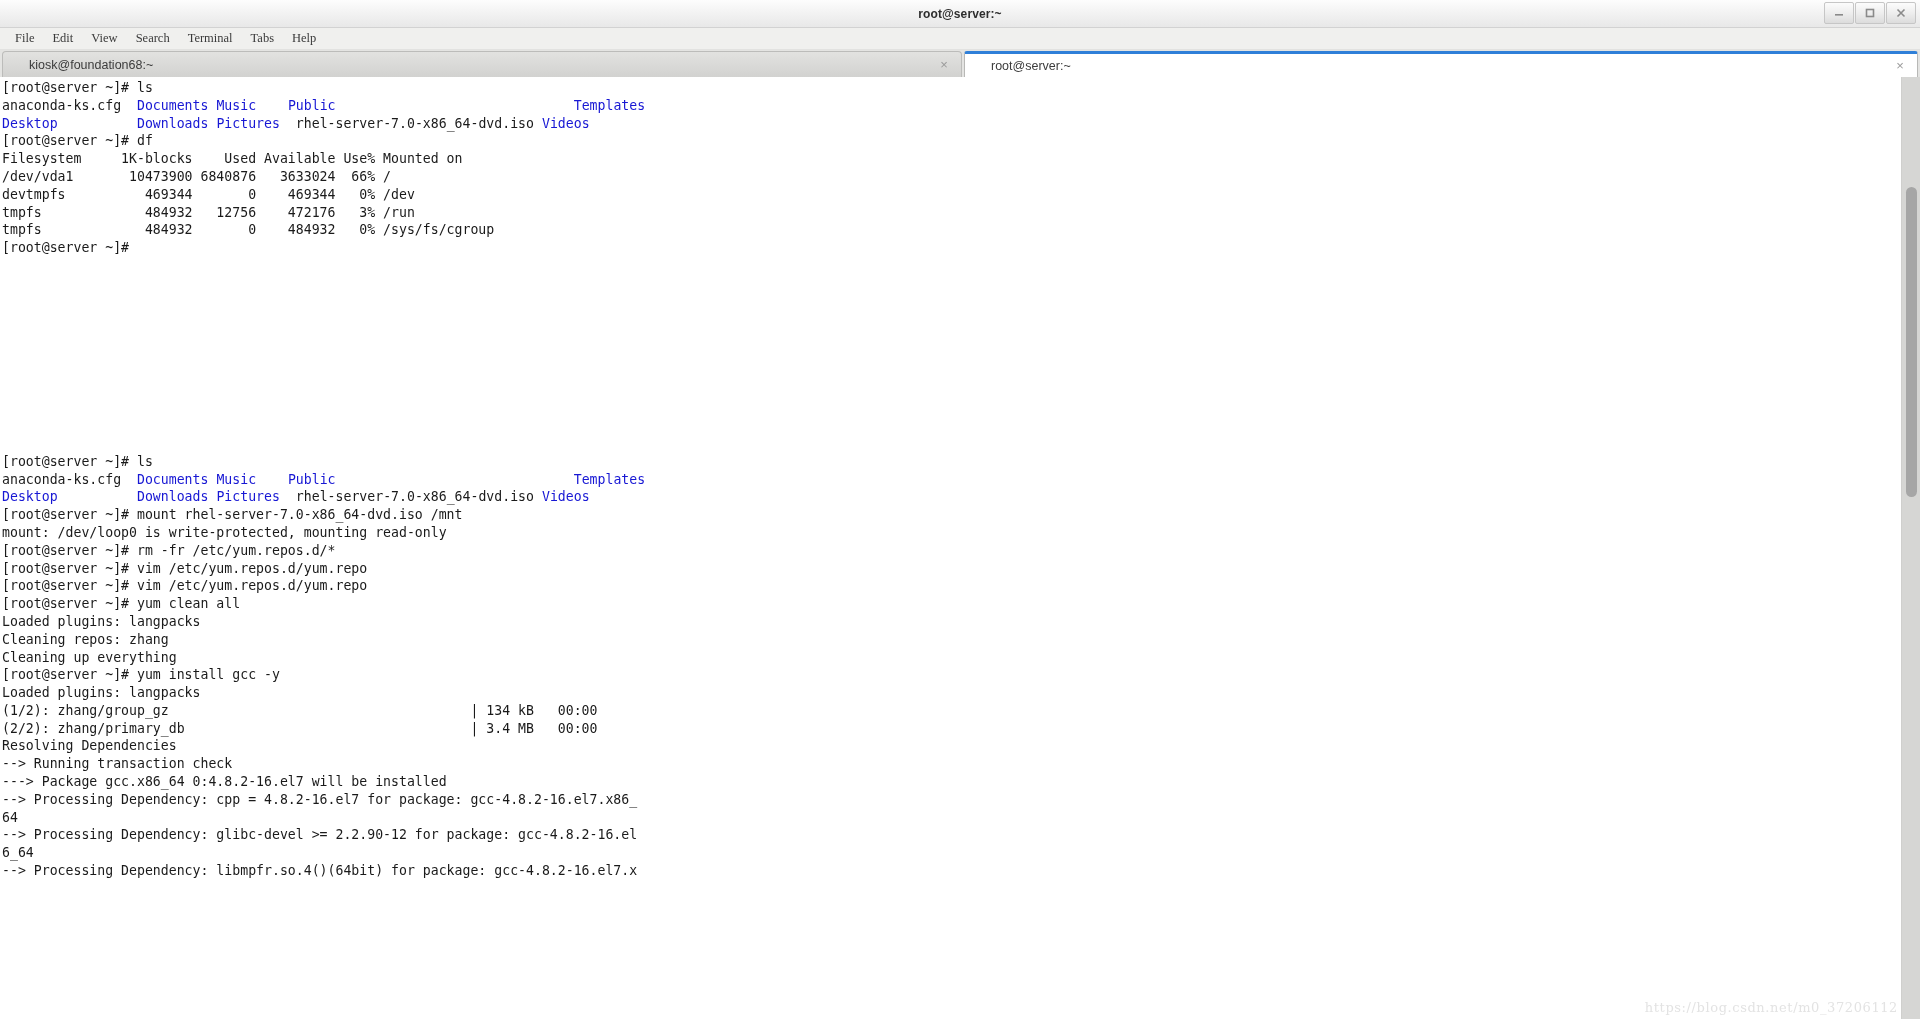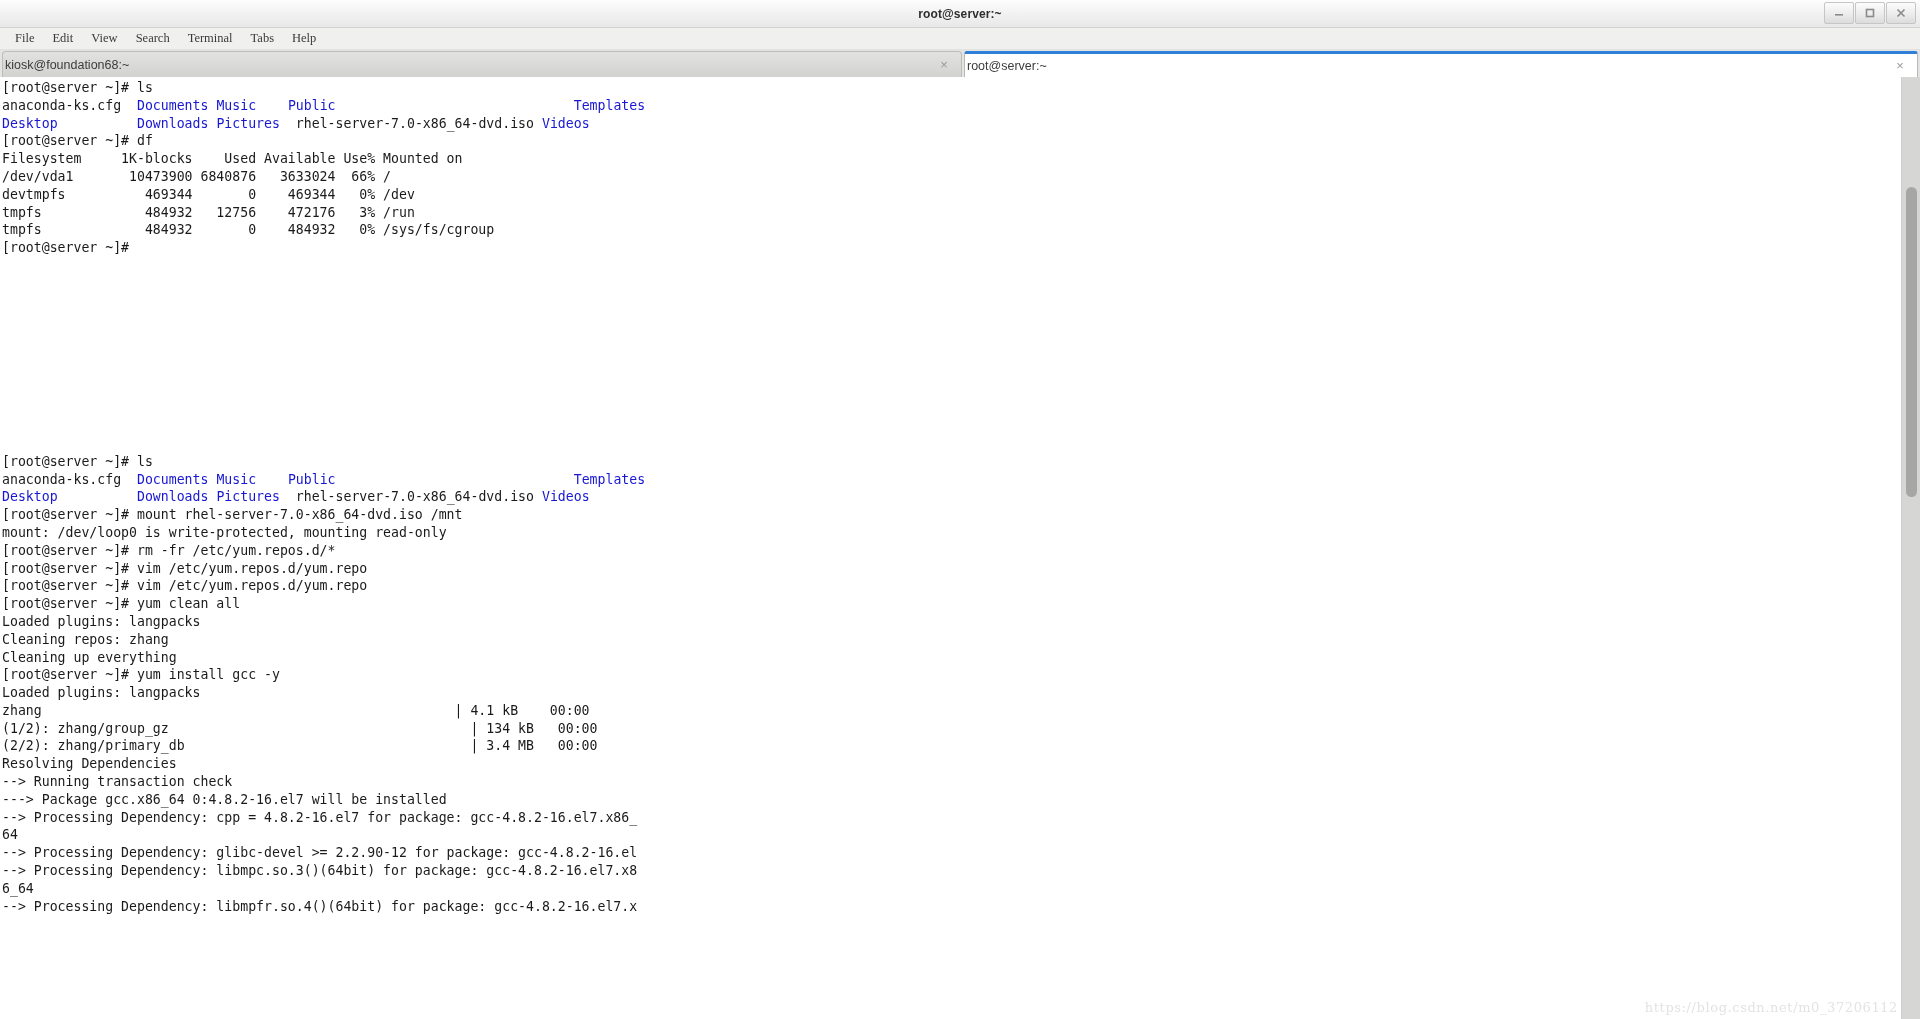--- a/index.html
+++ b/index.html
@@ -89,21 +89,21 @@
     display: flex;
     align-items: flex-end;
     padding: 0;
     position: relative;
   }
   .tab {
     position: relative;
     height: 26px;
     display: flex;
     align-items: center;
-    padding: 0 10px 0 2px;
+    padding: 0 10px 0 26px;
     font-size: 12.5px;
     color: #3c3c3c;
     cursor: pointer;
     user-select: none;
     overflow: hidden;
   }
   .tab.inactive {
     flex: 0 0 960px;
     background: linear-gradient(to bottom, #e2e2e0 0%, #d2d2d0 100%);
     border: 1px solid #bcbcba;
@@ -275,30 +275,28 @@
         <div class="term-line">mount: /dev/loop0 is write-protected, mounting read-only</div>
         <div class="term-line">[root@server ~]# rm -fr /etc/yum.repos.d/*</div>
         <div class="term-line">[root@server ~]# vim /etc/yum.repos.d/yum.repo</div>
         <div class="term-line">[root@server ~]# vim /etc/yum.repos.d/yum.repo</div>
         <div class="term-line">[root@server ~]# yum clean all</div>
         <div class="term-line">Loaded plugins: langpacks</div>
         <div class="term-line">Cleaning repos: zhang</div>
         <div class="term-line">Cleaning up everything</div>
         <div class="term-line">[root@server ~]# yum install gcc -y</div>
         <div class="term-line">Loaded plugins: langpacks</div>
-        <div class="term-line">zhang                                                    | 4.1 kB    00:00</div>
         <div class="term-line">(1/2): zhang/group_gz                                      | 134 kB   00:00</div>
         <div class="term-line">(2/2): zhang/primary_db                                    | 3.4 MB   00:00</div>
         <div class="term-line">Resolving Dependencies</div>
         <div class="term-line">--&gt; Running transaction check</div>
         <div class="term-line">---&gt; Package gcc.x86_64 0:4.8.2-16.el7 will be installed</div>
         <div class="term-line">--&gt; Processing Dependency: cpp = 4.8.2-16.el7 for package: gcc-4.8.2-16.el7.x86_</div>
         <div class="term-line">64</div>
         <div class="term-line">--&gt; Processing Dependency: glibc-devel &gt;= 2.2.90-12 for package: gcc-4.8.2-16.el</div>
-        <div class="term-line">--&gt; Processing Dependency: libmpc.so.3()(64bit) for package: gcc-4.8.2-16.el7.x8</div>
         <div class="term-line">6_64</div>
         <div class="term-line">--&gt; Processing Dependency: libmpfr.so.4()(64bit) for package: gcc-4.8.2-16.el7.x</div>
       </div>
     <div class="scrollbar">
       <div class="scroll-thumb" id="scroll-thumb" style="top: 110px; height: 310px;"></div>
     </div>
   </div>
 
   <div class="watermark">https://blog.csdn.net/m0_37206112</div>
 </div>

